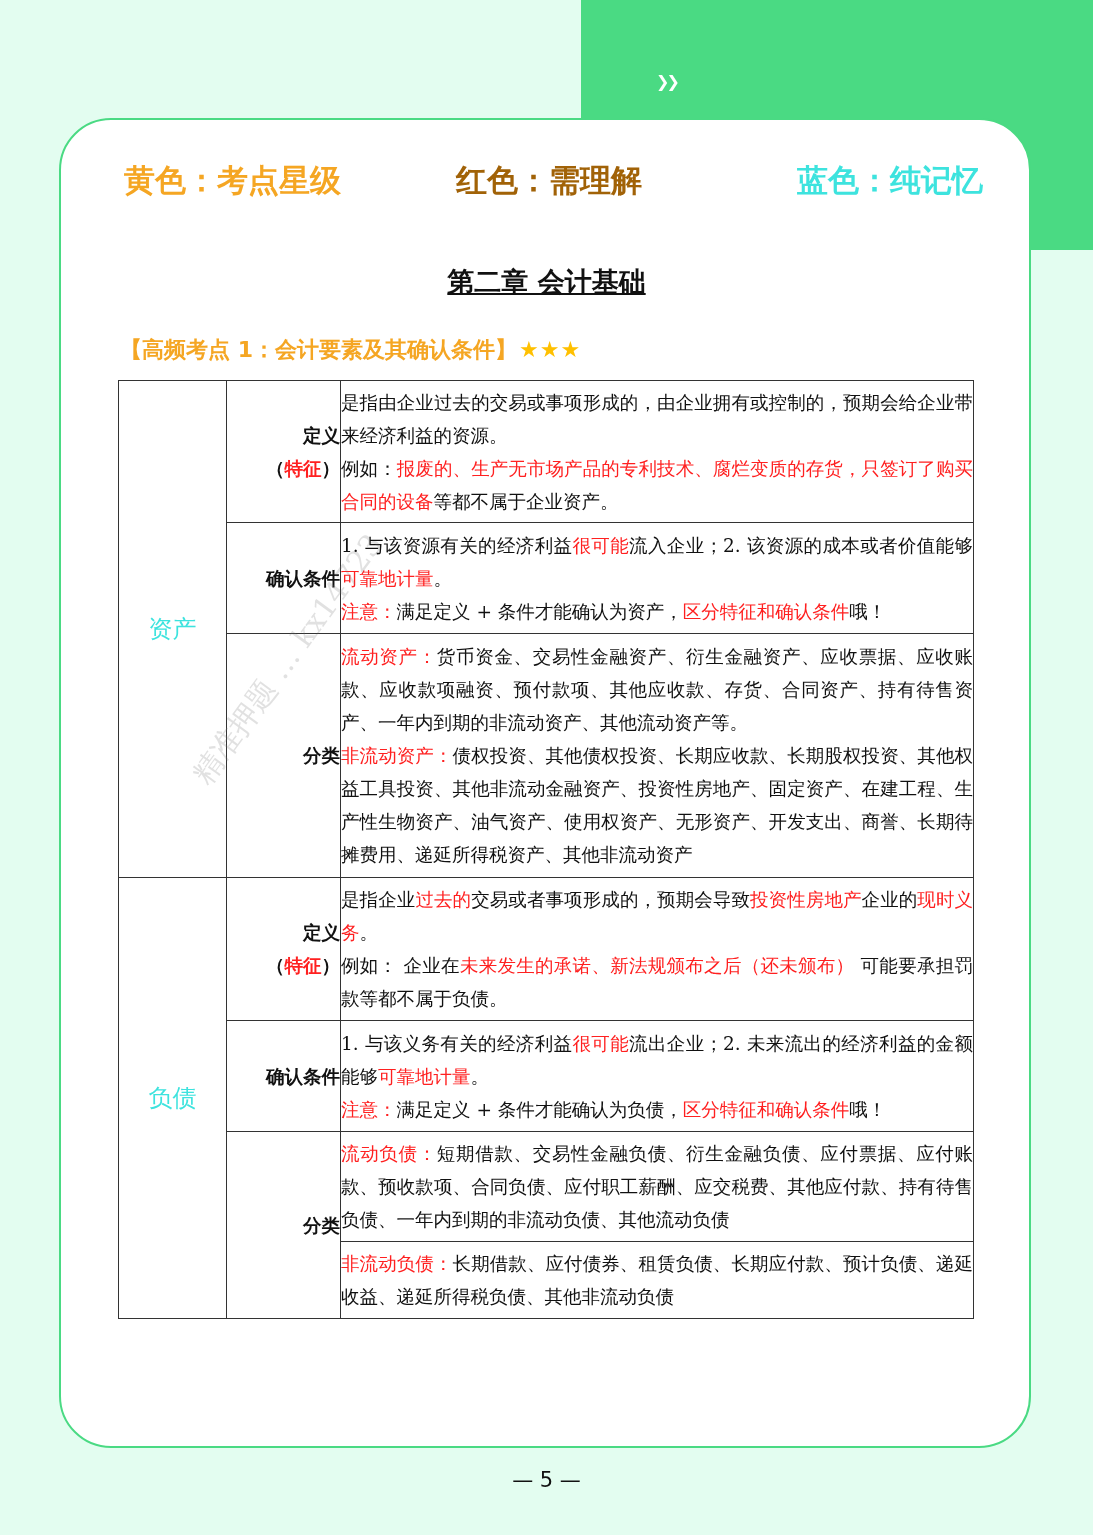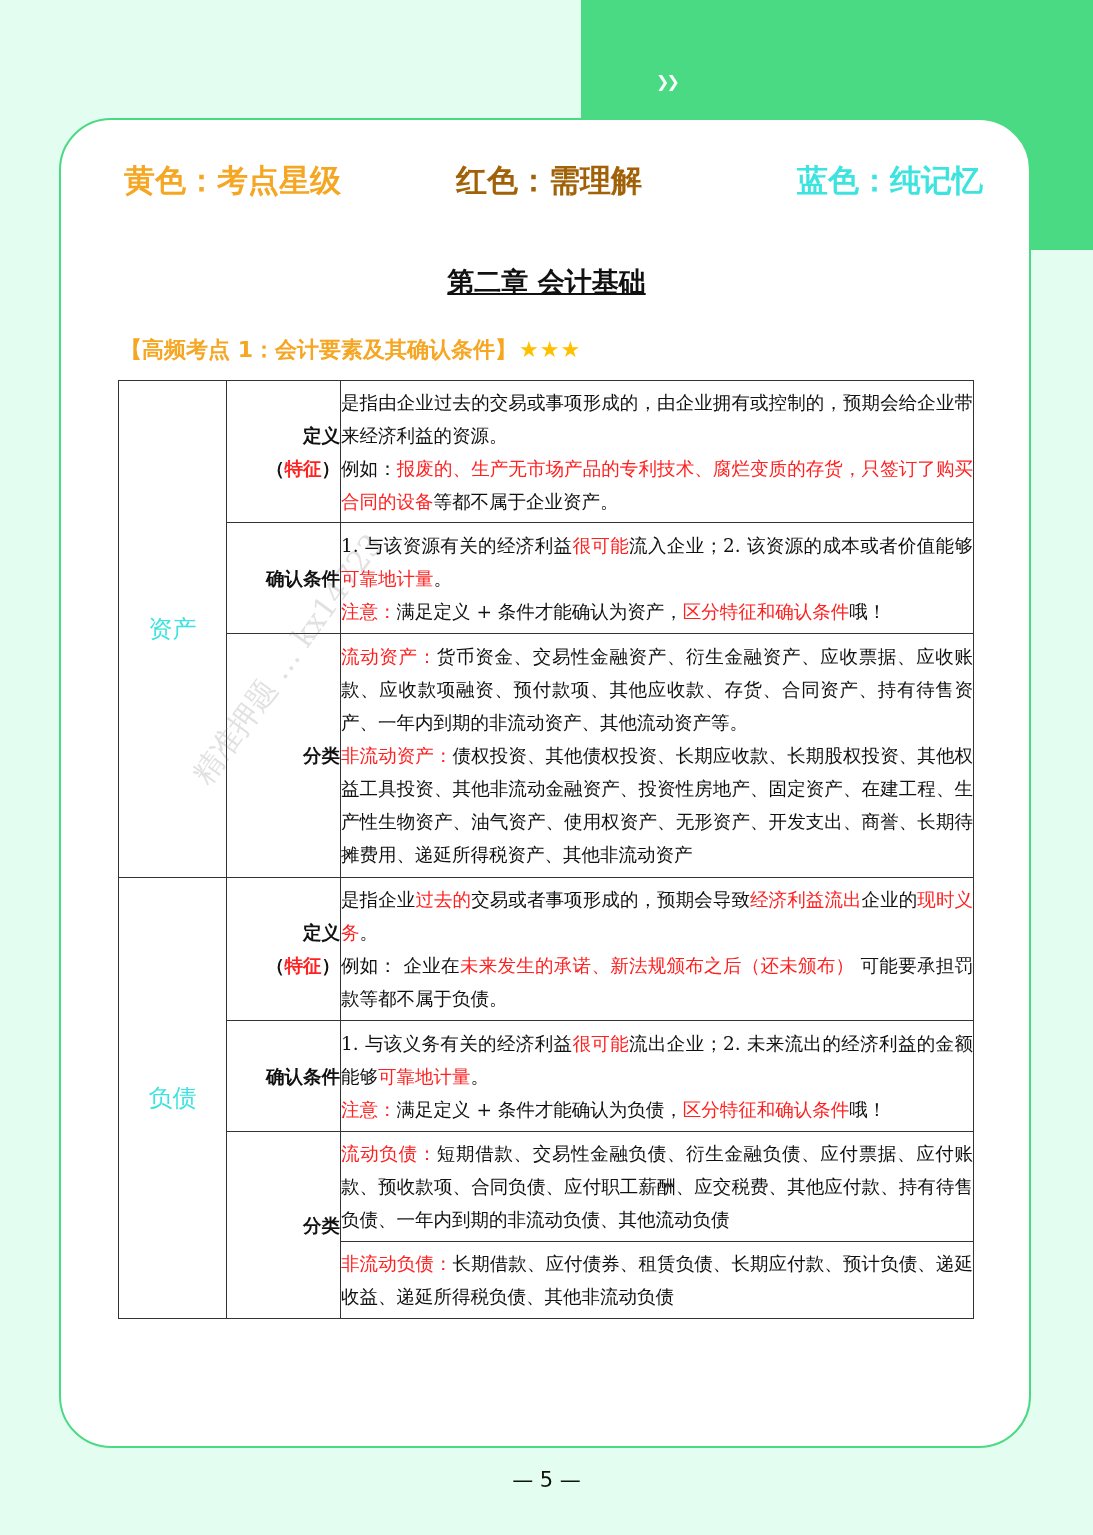--- a/index.html
+++ b/index.html
@@ -124,21 +124,21 @@
     </td>
   </tr>
 
   <tr style="height:143px">
     <td class="cat" rowspan="4">负债</td>
     <td class="sub">
       <div>定义</div>
       <div><span>（</span><span class="r">特征</span><span>）</span></div>
     </td>
     <td class="content">
-      <div><span>是指企业</span><span class="r">过去的</span><span>交易或者事项形成的，预期会导致</span><span class="r">经济利益流出</span><span>企业的</span><span class="r">现时义务</span><span>。</span></div>
+      <div><span>是指企业</span><span class="r">过去的</span><span>交易或者事项形成的，预期会导致</span><span class="r">投资性房地产</span><span>企业的</span><span class="r">现时义务</span><span>。</span></div>
       <div><span>例如： 企业在</span><span class="r">未来发生的承诺、新法规颁布之后（还未颁布）</span><span> 可能要承担罚款等都不属于负债。</span></div>
     </td>
   </tr>
   <tr style="height:111px">
     <td class="sub">确认条件</td>
     <td class="content">
       <div><span>1. 与该义务有关的经济利益</span><span class="r">很可能</span><span>流出企业；2. 未来流出的经济利益的金额能够</span><span class="r">可靠地计量</span><span>。</span></div>
       <div><span class="r">注意：</span><span>满足定义 + 条件才能确认为负债，</span><span class="r">区分特征和确认条件</span><span>哦！</span></div>
     </td>
   </tr>

